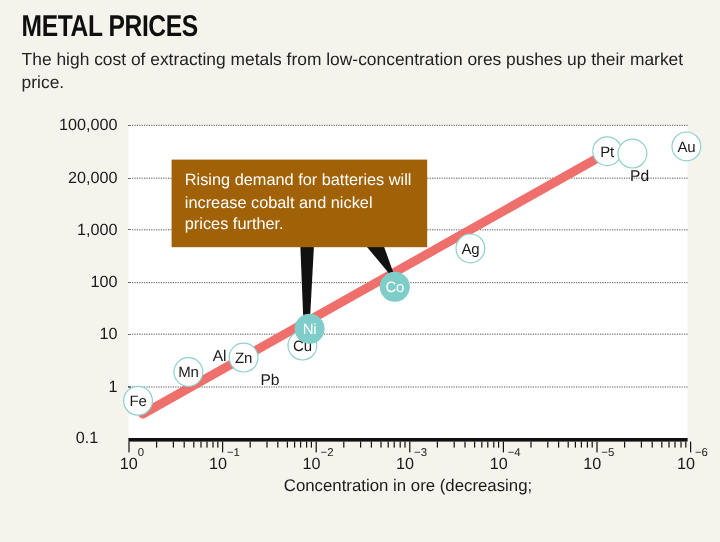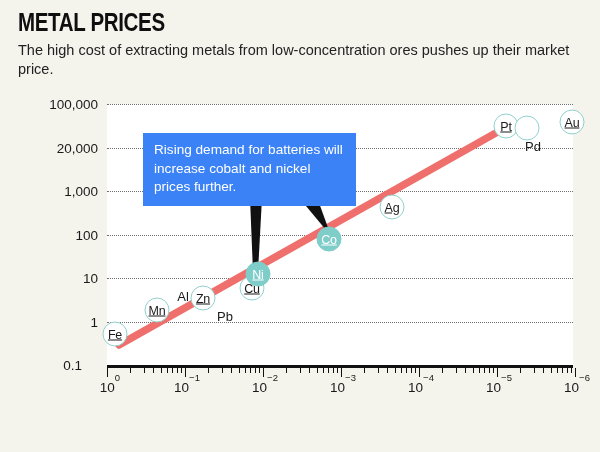--- a/index.html
+++ b/index.html
@@ -51,32 +51,31 @@
     position:absolute;left:107px;top:396px;width:466px;
     text-align:center;font-size:14px;line-height:17.5px;color:#1a1a1a;
   }
   .trend{position:absolute;left:0;top:0;width:600px;height:452px;pointer-events:none;}
   .pt{
     position:absolute;width:25px;height:25px;border-radius:50%;
     box-sizing:border-box;
     display:flex;align-items:center;justify-content:center;
     font-size:12.5px;letter-spacing:-0.2px;
     transform:translate(-50%,-50%);
-    text-decoration:underline;
   }
   .pt.open{background:#ffffff;border:1.6px solid #8fd0cd;color:#1a1a1a;}
   .pt.fill{background:#7fcdc9;border:1.6px solid #7fcdc9;color:#ffffff;}
   .pt.blank{background:#ffffff;border:1.6px solid #8fd0cd;}
   .extlab{
     position:absolute;font-size:13px;color:#1a1a1a;
     transform:translate(-50%,-50%);white-space:nowrap;
   }
   .callout{
     position:absolute;left:143px;top:133px;width:213px;
-    background:#3b82f6;color:#fff;
+    background:#a16207;color:#fff;
     font-size:13.6px;line-height:18.5px;
     padding:8px 10px 9px 11px;box-sizing:border-box;
   }
   .logo{
     position:absolute;left:16px;top:419px;
     font-family:"Liberation Serif", serif;
     font-size:19px;color:#9a9a94;letter-spacing:-0.3px;
   }
 </style>
 </head>
@@ -186,17 +185,17 @@
 
   <div class="xlab" style="left:110px">10<sup>0</sup></div>
   <div class="xlab" style="left:187px">10<sup>−1</sup></div>
   <div class="xlab" style="left:265px">10<sup>−2</sup></div>
   <div class="xlab" style="left:343px">10<sup>−3</sup></div>
   <div class="xlab" style="left:421px">10<sup>−4</sup></div>
   <div class="xlab" style="left:499px">10<sup>−5</sup></div>
   <div class="xlab" style="left:577px">10<sup>−6</sup></div>
 
   <div class="xaxis-title">
-    <br>
+    <span>Concentration in ore (decreasing;</span><br>
   </div>
 
 
 </div>
 
 </body></html>

